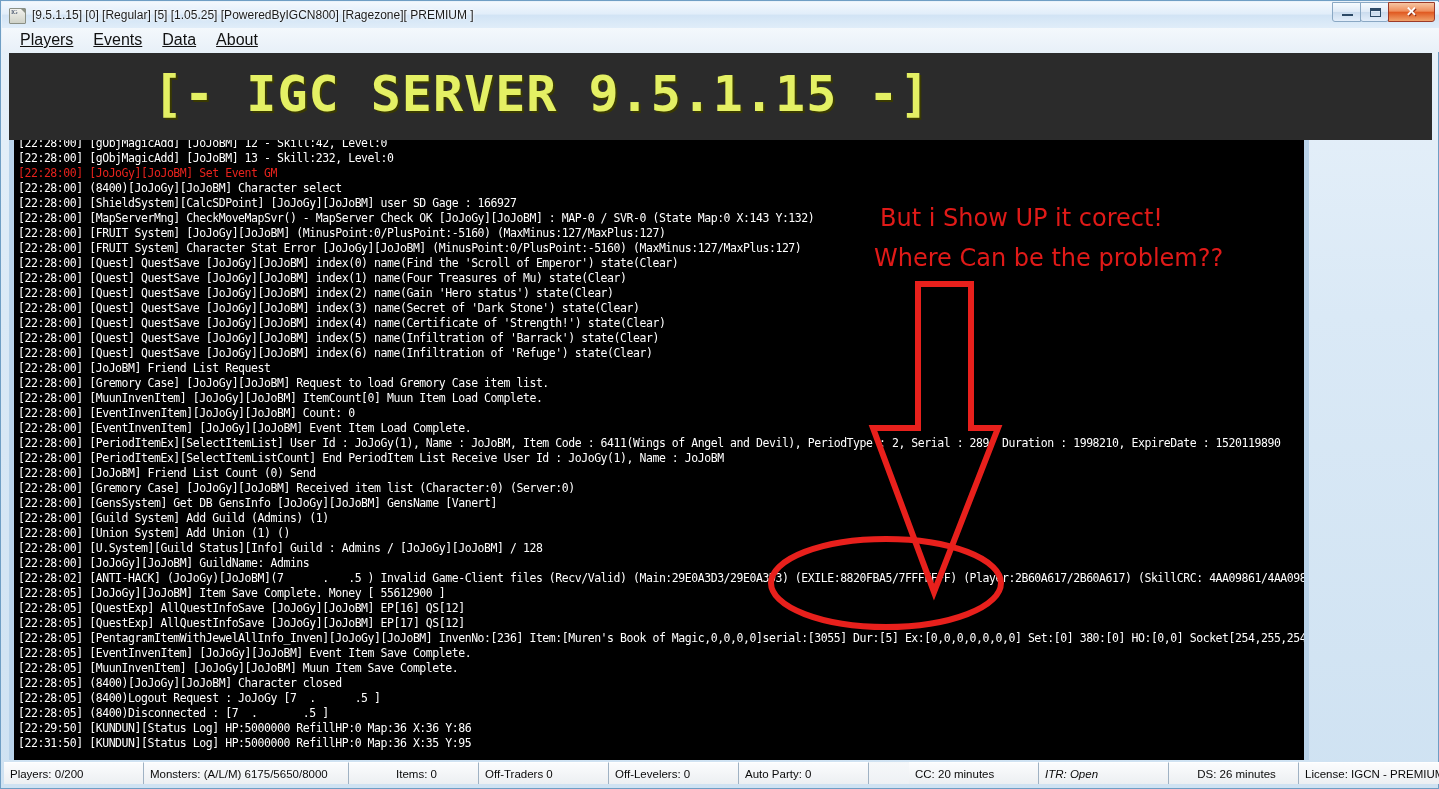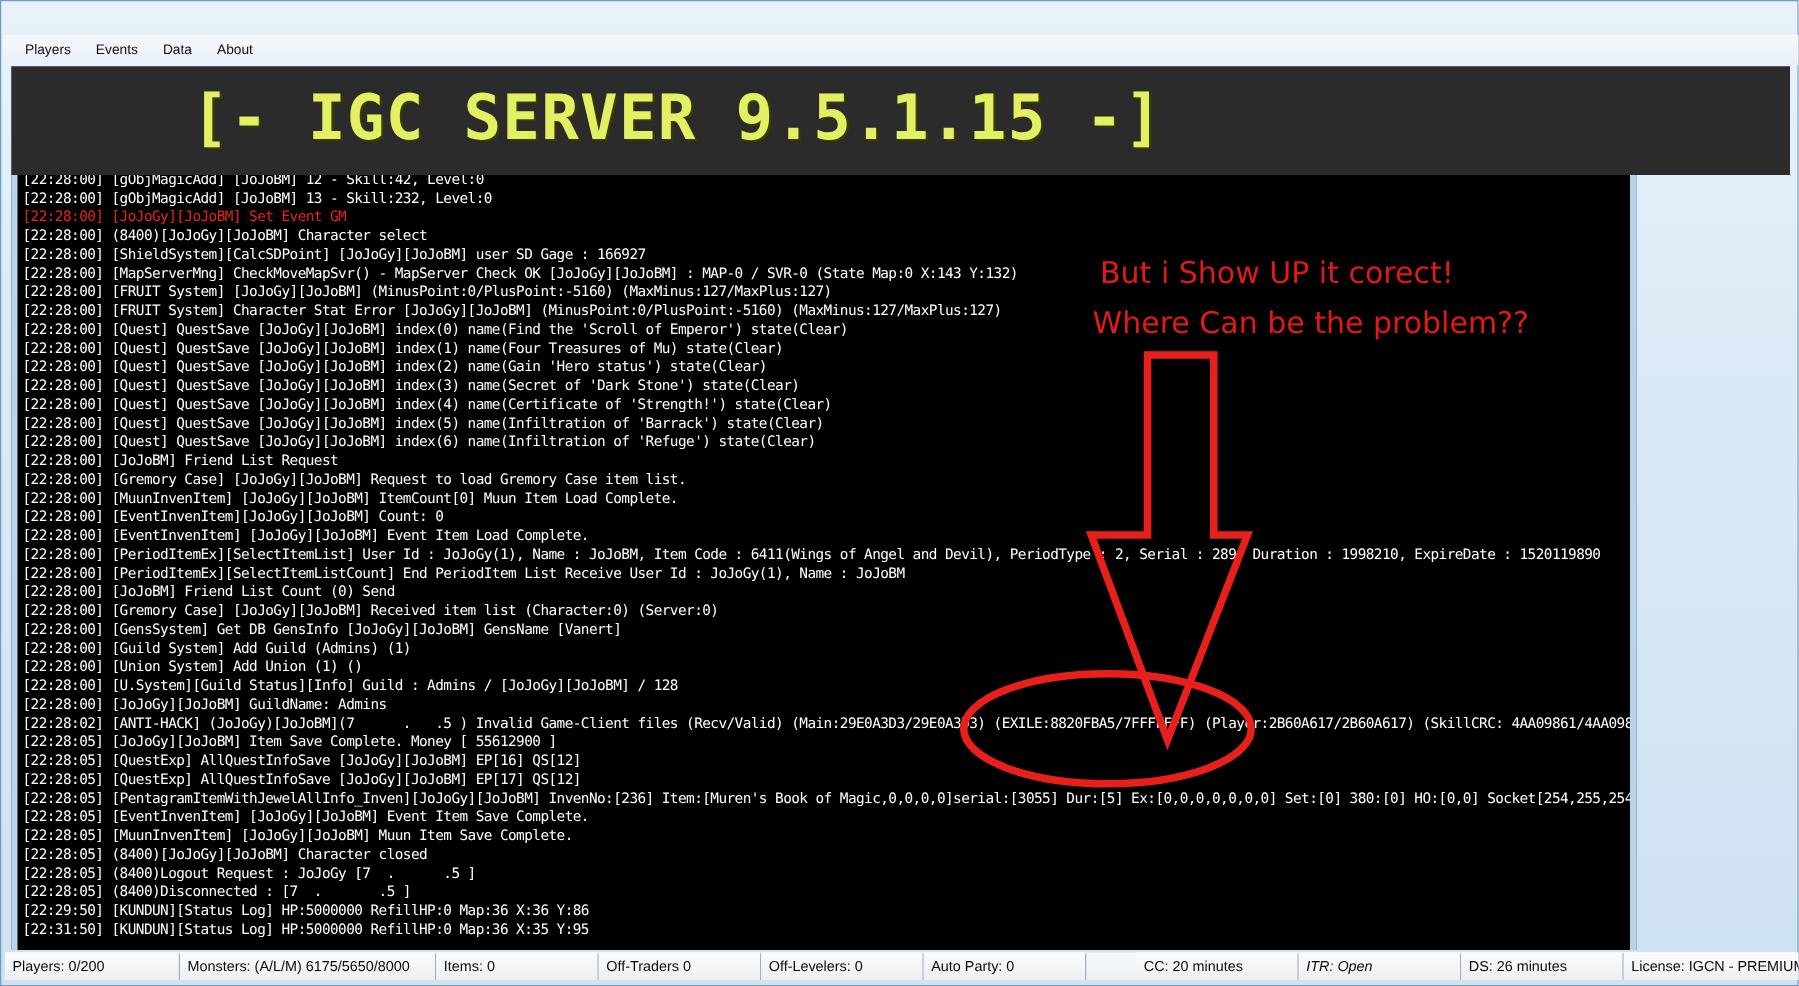--- a/index.html
+++ b/index.html
@@ -132,25 +132,26 @@
     position: absolute;
     left: 1px; top: 27px;
     width: 1437px; height: 24px;
     background: linear-gradient(to bottom, #f4f8fc 0%, #e8f0f8 100%);
     display: flex;
     align-items: center;
     padding-left: 8px;
     box-sizing: border-box;
   }
   .menu-item {
-    font-size: 11px;
+    font-size: 16px;
     color: #111111;
     padding: 3px 10px;
     white-space: nowrap;
     cursor: default;
+    text-decoration: underline;
   }
 
   
   .banner {
     position: absolute;
     left: 8px; top: 52px;
     width: 1423px; height: 87px;
     background: #2b2b2b;
     overflow: hidden;
     box-sizing: border-box;
@@ -250,20 +251,39 @@
   .grip i:nth-child(1) { right: -1px; bottom: 2px; width: 12px; }
   .grip i:nth-child(2) { right: -1px; bottom: 6px; width: 8px; }
   .grip i:nth-child(3) { right: -1px; bottom: 10px; width: 4px; }
 </style>
 </head>
 <body>
 
 <div id="app">
   <div class="win-frame">
 
+    <div class="titlebar">
+      <div class="title-icon">
+        <div class="ic-body"></div>
+        <div class="ic-fold"></div>
+        <div class="ic-txt">IG</div>
+      </div>
+      <div class="title-text">[9.5.1.15] [0] [Regular] [5] [1.05.25] [PoweredByIGCN800] [Ragezone][ PREMIUM ]</div>
+      <div class="win-buttons">
+        <div class="win-btn first">
+          <span class="glyph-min"></span>
+        </div>
+        <div class="win-btn">
+          <span class="glyph-max"></span>
+        </div>
+        <div class="win-btn close">
+          <span class="glyph-close">✕</span>
+        </div>
+      </div>
+    </div>
 
     <div class="menubar">
       <div class="menu-item">Players</div>
       <div class="menu-item">Events</div>
       <div class="menu-item">Data</div>
       <div class="menu-item">About</div>
     </div>
 
     <div class="banner">
       <div class="banner-title">[- IGC SERVER 9.5.1.15 -]</div>
@@ -273,39 +293,39 @@
       <div class="logtext" id="log-text"><div class="logline">[22:28:00] [gObjMagicAdd] [JoJoBM] 12 - Skill:42, Level:0</div><div class="logline">[22:28:00] [gObjMagicAdd] [JoJoBM] 13 - Skill:232, Level:0</div><div class="logline red">[22:28:00] [JoJoGy][JoJoBM] Set Event GM</div><div class="logline">[22:28:00] (8400)[JoJoGy][JoJoBM] Character select</div><div class="logline">[22:28:00] [ShieldSystem][CalcSDPoint] [JoJoGy][JoJoBM] user SD Gage : 166927</div><div class="logline">[22:28:00] [MapServerMng] CheckMoveMapSvr() - MapServer Check OK [JoJoGy][JoJoBM] : MAP-0 / SVR-0 (State Map:0 X:143 Y:132)</div><div class="logline">[22:28:00] [FRUIT System] [JoJoGy][JoJoBM] (MinusPoint:0/PlusPoint:-5160) (MaxMinus:127/MaxPlus:127)</div><div class="logline">[22:28:00] [FRUIT System] Character Stat Error [JoJoGy][JoJoBM] (MinusPoint:0/PlusPoint:-5160) (MaxMinus:127/MaxPlus:127)</div><div class="logline">[22:28:00] [Quest] QuestSave [JoJoGy][JoJoBM] index(0) name(Find the 'Scroll of Emperor') state(Clear)</div><div class="logline">[22:28:00] [Quest] QuestSave [JoJoGy][JoJoBM] index(1) name(Four Treasures of Mu) state(Clear)</div><div class="logline">[22:28:00] [Quest] QuestSave [JoJoGy][JoJoBM] index(2) name(Gain 'Hero status') state(Clear)</div><div class="logline">[22:28:00] [Quest] QuestSave [JoJoGy][JoJoBM] index(3) name(Secret of 'Dark Stone') state(Clear)</div><div class="logline">[22:28:00] [Quest] QuestSave [JoJoGy][JoJoBM] index(4) name(Certificate of 'Strength!') state(Clear)</div><div class="logline">[22:28:00] [Quest] QuestSave [JoJoGy][JoJoBM] index(5) name(Infiltration of 'Barrack') state(Clear)</div><div class="logline">[22:28:00] [Quest] QuestSave [JoJoGy][JoJoBM] index(6) name(Infiltration of 'Refuge') state(Clear)</div><div class="logline">[22:28:00] [JoJoBM] Friend List Request</div><div class="logline">[22:28:00] [Gremory Case] [JoJoGy][JoJoBM] Request to load Gremory Case item list.</div><div class="logline">[22:28:00] [MuunInvenItem] [JoJoGy][JoJoBM] ItemCount[0] Muun Item Load Complete.</div><div class="logline">[22:28:00] [EventInvenItem][JoJoGy][JoJoBM] Count: 0</div><div class="logline">[22:28:00] [EventInvenItem] [JoJoGy][JoJoBM] Event Item Load Complete.</div><div class="logline">[22:28:00] [PeriodItemEx][SelectItemList] User Id : JoJoGy(1), Name : JoJoBM, Item Code : 6411(Wings of Angel and Devil), PeriodType : 2, Serial : 289, Duration : 1998210, ExpireDate : 1520119890</div><div class="logline">[22:28:00] [PeriodItemEx][SelectItemListCount] End PeriodItem List Receive User Id : JoJoGy(1), Name : JoJoBM</div><div class="logline">[22:28:00] [JoJoBM] Friend List Count (0) Send</div><div class="logline">[22:28:00] [Gremory Case] [JoJoGy][JoJoBM] Received item list (Character:0) (Server:0)</div><div class="logline">[22:28:00] [GensSystem] Get DB GensInfo [JoJoGy][JoJoBM] GensName [Vanert]</div><div class="logline">[22:28:00] [Guild System] Add Guild (Admins) (1)</div><div class="logline">[22:28:00] [Union System] Add Union (1) ()</div><div class="logline">[22:28:00] [U.System][Guild Status][Info] Guild : Admins / [JoJoGy][JoJoBM] / 128</div><div class="logline">[22:28:00] [JoJoGy][JoJoBM] GuildName: Admins</div><div class="logline">[22:28:02] [ANTI-HACK] (JoJoGy)[JoJoBM](7      .   .5 ) Invalid Game-Client files (Recv/Valid) (Main:29E0A3D3/29E0A3D3) (EXILE:8820FBA5/7FFFFFFF) (Player:2B60A617/2B60A617) (SkillCRC: 4AA09861/4AA09861)</div><div class="logline">[22:28:05] [JoJoGy][JoJoBM] Item Save Complete. Money [ 55612900 ]</div><div class="logline">[22:28:05] [QuestExp] AllQuestInfoSave [JoJoGy][JoJoBM] EP[16] QS[12]</div><div class="logline">[22:28:05] [QuestExp] AllQuestInfoSave [JoJoGy][JoJoBM] EP[17] QS[12]</div><div class="logline">[22:28:05] [PentagramItemWithJewelAllInfo_Inven][JoJoGy][JoJoBM] InvenNo:[236] Item:[Muren's Book of Magic,0,0,0,0]serial:[3055] Dur:[5] Ex:[0,0,0,0,0,0,0] Set:[0] 380:[0] HO:[0,0] Socket[254,255,254</div><div class="logline">[22:28:05] [EventInvenItem] [JoJoGy][JoJoBM] Event Item Save Complete.</div><div class="logline">[22:28:05] [MuunInvenItem] [JoJoGy][JoJoBM] Muun Item Save Complete.</div><div class="logline">[22:28:05] (8400)[JoJoGy][JoJoBM] Character closed</div><div class="logline">[22:28:05] (8400)Logout Request : JoJoGy [7  .      .5 ]</div><div class="logline">[22:28:05] (8400)Disconnected : [7  .       .5 ]</div><div class="logline">[22:29:50] [KUNDUN][Status Log] HP:5000000 RefillHP:0 Map:36 X:36 Y:86</div><div class="logline">[22:31:50] [KUNDUN][Status Log] HP:5000000 RefillHP:0 Map:36 X:35 Y:95</div></div>
     </div>
 
     <div class="statusbar" id="statusbar">
         <div class="status-cell" style="width: 140px; flex: 0 0 140px;">
           <span>Players: 0/200</span>
         </div>
         <div class="status-cell" style="width: 205px; flex: 0 0 205px;">
           <span>Monsters: (A/L/M) 6175/5650/8000</span>
         </div>
-        <div class="status-cell" style="width: 130px; flex: 0 0 130px;">
+        <div class="status-cell" style="width: 130px; flex: 0 0 130px; justify-content: center;">
           <span>Items: 0</span>
         </div>
         <div class="status-cell" style="width: 130px; flex: 0 0 130px;">
           <span>Off-Traders 0</span>
         </div>
         <div class="status-cell" style="width: 130px; flex: 0 0 130px;">
           <span>Off-Levelers: 0</span>
         </div>
         <div class="status-cell" style="width: 130px; flex: 0 0 130px;">
           <span>Auto Party: 0</span>
         </div>
         <div class="status-cell" style="width: 130px; flex: 0 0 130px; margin-left: 40px;">
           <span>CC: 20 minutes</span>
         </div>
         <div class="status-cell" style="width: 130px; flex: 0 0 130px; font-style: italic;">
           <span>ITR: Open</span>
         </div>
-        <div class="status-cell" style="width: 130px; flex: 0 0 130px;">
+        <div class="status-cell" style="width: 130px; flex: 0 0 130px; justify-content: center;">
           <span>DS: 26 minutes</span>
         </div>
         <div class="status-cell" style="width: 178px; flex: 0 0 178px;">
           <span>License: IGCN - PREMIUM</span>
           <span class="grip">
             <i></i>
             <i></i>
             <i></i>
           </span>
         </div>

